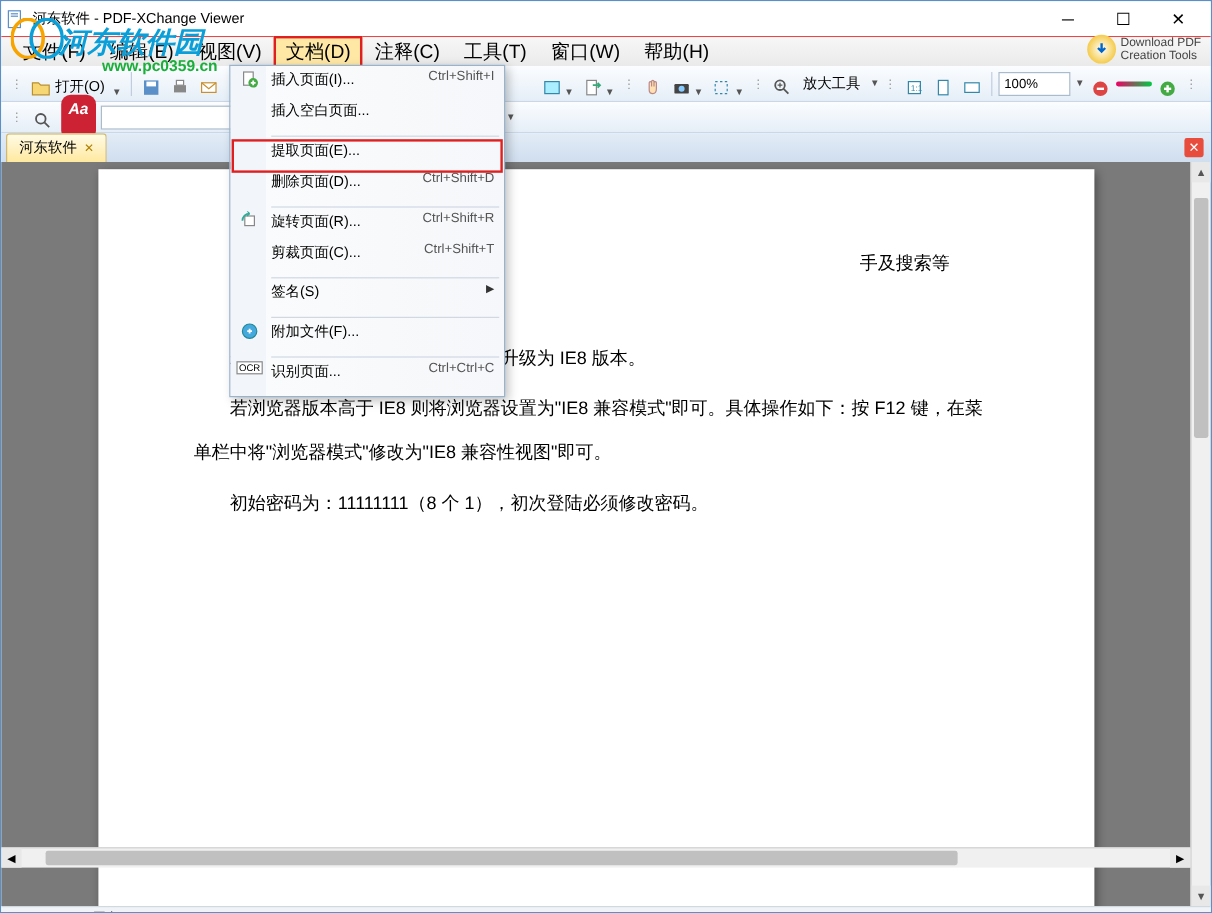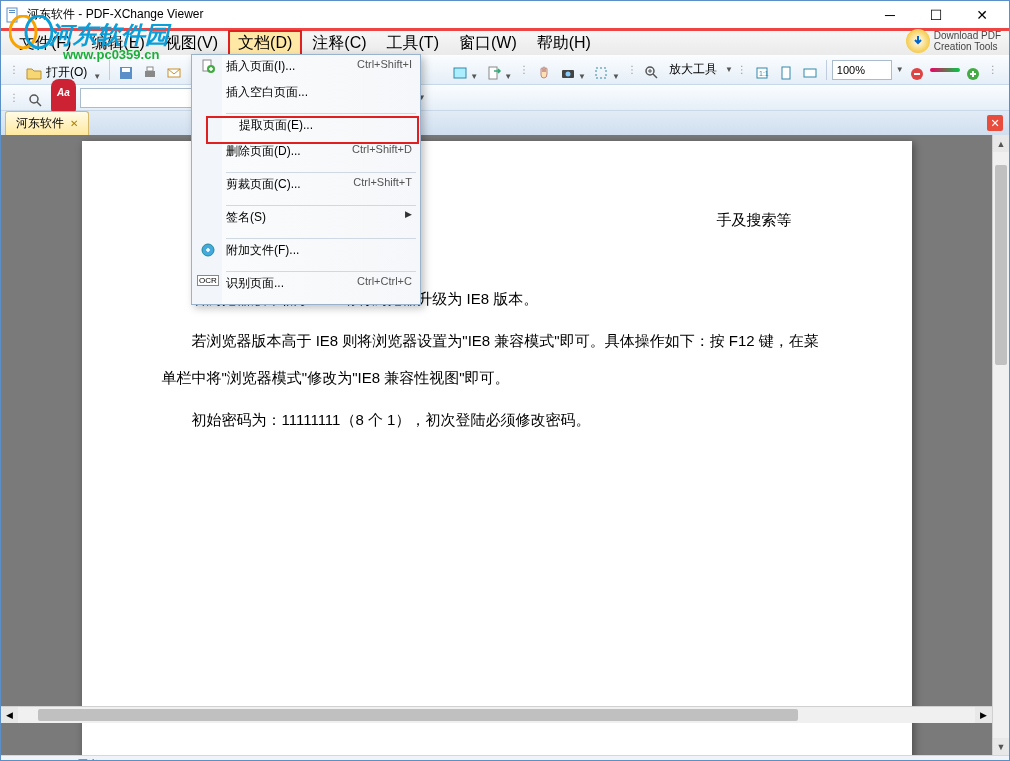--- a/index.html
+++ b/index.html
@@ -1,18 +1,18 @@
 <!DOCTYPE html>
 <html><head>
 <meta charset="utf-8">
 <style>
 * { margin: 0; padding: 0; box-sizing: border-box; font-family: "Microsoft YaHei", "SimSun", Arial, sans-serif; }
 body { width: 1010px; height: 761px; background: #fff; overflow: hidden; border: 1px solid #5a8fc7; position: relative; }
 
-.titlebar { height: 30px; background: #fff; display: flex; align-items: center; padding: 0 4px; border-bottom: 3px solid #ef4444; }
+.titlebar { height: 30px; background: #fff; display: flex; align-items: center; padding: 0 4px; border-bottom: 1px solid #ef4444; }
 .titlebar .app-icon { width: 16px; height: 16px; margin-right: 6px; display: inline-flex; }
 .titlebar .title-text { font-size: 12px; color: #000; flex: 0 0 auto; }
 .titlebar .spacer { flex: 1; }
 .win-btns { display: flex; }
 .win-btn { width: 46px; height: 30px; display: flex; align-items: center; justify-content: center; font-size: 14px; cursor: pointer; }
 
 .menubar { height: 24px; background: linear-gradient(#f7f7f7, #eaeaea); display: flex; align-items: center; padding-left: 8px; position: relative; }
 .menu-item { padding: 3px 10px; font-size: 16px; cursor: pointer; }
 .menu-item.active { background: #ffe8a6; border: 2px solid #e02020; padding: 1px 8px; }
 .download-badge { position: absolute; right: 8px; top: -2px; display: flex; align-items: center; gap: 4px; font-size: 10px; color: #444; line-height: 1.1; }
@@ -46,21 +46,21 @@
 .scroll-btn-h { width: 17px; background: #e8e8e8; display: flex; align-items: center; justify-content: center; font-size: 9px; }
 .scroll-track-h { flex: 1; position: relative; }
 .scroll-thumb-h { position: absolute; left: 20px; top: 2px; bottom: 2px; width: 760px; background: #c0c0c0; border-radius: 2px; }
 
 .dropdown-menu { position: absolute; top: 53px; left: 190px; width: 230px; background: linear-gradient(to right, #f2f6fb 0, #f2f6fb 30px, #fafbfc 30px, #f5f7fa 100%); border: 1px solid #9ab3cd; box-shadow: 3px 3px 8px rgba(0,0,0,0.25); z-index: 200; padding: 3px 2px; }
 .menu-row { display: flex; align-items: flex-start; height: 26px; padding: 0 6px 0 2px; cursor: pointer; font-size: 12px; position: relative; }
 .menu-row .mi-icon { width: 24px; display: flex; justify-content: center; }
 .menu-row .mi-label { flex: 1; padding-left: 6px; }
 .menu-row .mi-shortcut { color: #555; font-size: 11px; }
 .menu-row .mi-arrow { font-size: 9px; color: #333; }
-.menu-row.highlighted { outline: 2px solid #e02020; outline-offset: -1px; margin-left: 13px; }
+.menu-row.highlighted { outline: 2px solid #e02020; outline-offset: -1px; }
 .menu-sep { height: 1px; background: #d0d8e4; margin: 3px 2px 3px 32px; }
 
 .icon-svg { width: 16px; height: 16px; }
 .logo-circles { position: absolute; left: 8px; top: 14px; z-index: 99; }
 </style>
 </head>
 <body>
 
 <div class="titlebar">
   <span class="app-icon">
@@ -79,21 +79,21 @@
   </div>
 </div>
 
 <div class="logo-circles">
   <svg width="44" height="34" viewBox="0 0 44 34">
       <ellipse cx="14" cy="17" rx="13" ry="16" fill="none" stroke="#f7a400" stroke-width="3"></ellipse>
       <ellipse cx="30" cy="17" rx="13" ry="16" fill="none" stroke="#0a9fd8" stroke-width="3"></ellipse>
     </svg>
 </div>
 <div class="watermark" style="position:absolute;left:48px;top:18px;font-size:24px;font-weight:bold;color:#0a9fd8;font-style:italic;z-index:100;">河东软件园</div>
-<div class="watermark-url" style="position:absolute;left:62px;top:46px;font-size:13px;color:#1aaf3a;font-weight:bold;z-index:100;">www.pc0359.cn</div>
+<div class="watermark-url" style="position:absolute;left:84px;top:46px;font-size:13px;color:#1aaf3a;font-weight:bold;z-index:100;">www.pc0359.cn</div>
 
 <div class="menubar">
   <div class="menu-item">文件(F)</div>
   <div class="menu-item">编辑(E)</div>
   <div class="menu-item">视图(V)</div>
   <div class="menu-item active">文档(D)</div>
   <div class="menu-item">注释(C)</div>
   <div class="menu-item">工具(T)</div>
   <div class="menu-item">窗口(W)</div>
   <div class="menu-item">帮助(H)</div>
@@ -234,21 +234,21 @@
 </div>
 
 <div class="toolbar2">
   <span class="tool-dots">⋮</span>
   <div class="tool-btn">
       <svg class="icon-svg" viewBox="0 0 16 16">
         <circle cx="6" cy="6" r="4" fill="none" stroke="#555" stroke-width="1.5"></circle>
         <line x1="9" y1="9" x2="13" y2="13" stroke="#555" stroke-width="1.5"></line>
       </svg>
     </div>
-  <div class="tool-btn" style="background:#c23;border-radius:8px;padding:19px 6px;color:#fff;font-size:10px;font-style:italic;font-weight:bold">Aa</div>
+  <div class="tool-btn" style="background:#c23;border-radius:8px;padding:19px 6px;color:#fff;font-size:13px;font-style:italic;font-weight:bold">Aa</div>
   <input class="search-box" style="">
   <div class="tool-btn">
       <svg width="12" height="12">
         <path d="M8 2 L3 6 L8 10" stroke="#4a4" fill="none" stroke-width="2"></path>
       </svg>
     </div>
   <div class="tool-btn">
       <svg width="12" height="12">
         <path d="M4 2 L9 6 L4 10" stroke="#4a4" fill="none" stroke-width="2"></path>
       </svg>
@@ -314,20 +314,31 @@
     <span class="mi-icon"></span>
     <span class="mi-label">提取页面(E)...</span>
   </div>
   <div class="menu-row">
     <span class="mi-icon"></span>
     <span class="mi-label">删除页面(D)...</span>
     <span class="mi-shortcut">Ctrl+Shift+D</span>
   </div>
   <div class="menu-sep"></div>
   <div class="menu-row">
+    <span class="mi-icon">
+        <svg class="icon-svg" viewBox="0 0 16 16">
+          <rect x="4" y="4" width="8" height="8" fill="#fff" stroke="#888"></rect>
+          <path d="M2 8 A6 6 0 0 1 8 2" stroke="#3a9" fill="none" stroke-width="1.5"></path>
+          <path d="M8 2 L6 0 M8 2 L6 4" stroke="#3a9"></path>
+        </svg>
+      </span>
+    <span class="mi-label">旋转页面(R)...</span>
+    <span class="mi-shortcut">Ctrl+Shift+R</span>
+  </div>
+  <div class="menu-row">
     <span class="mi-icon"></span>
     <span class="mi-label">剪裁页面(C)...</span>
     <span class="mi-shortcut">Ctrl+Shift+T</span>
   </div>
   <div class="menu-sep"></div>
   <div class="menu-row">
     <span class="mi-icon"></span>
     <span class="mi-label">签名(S)</span>
     <span class="mi-arrow">▶</span>
   </div>

